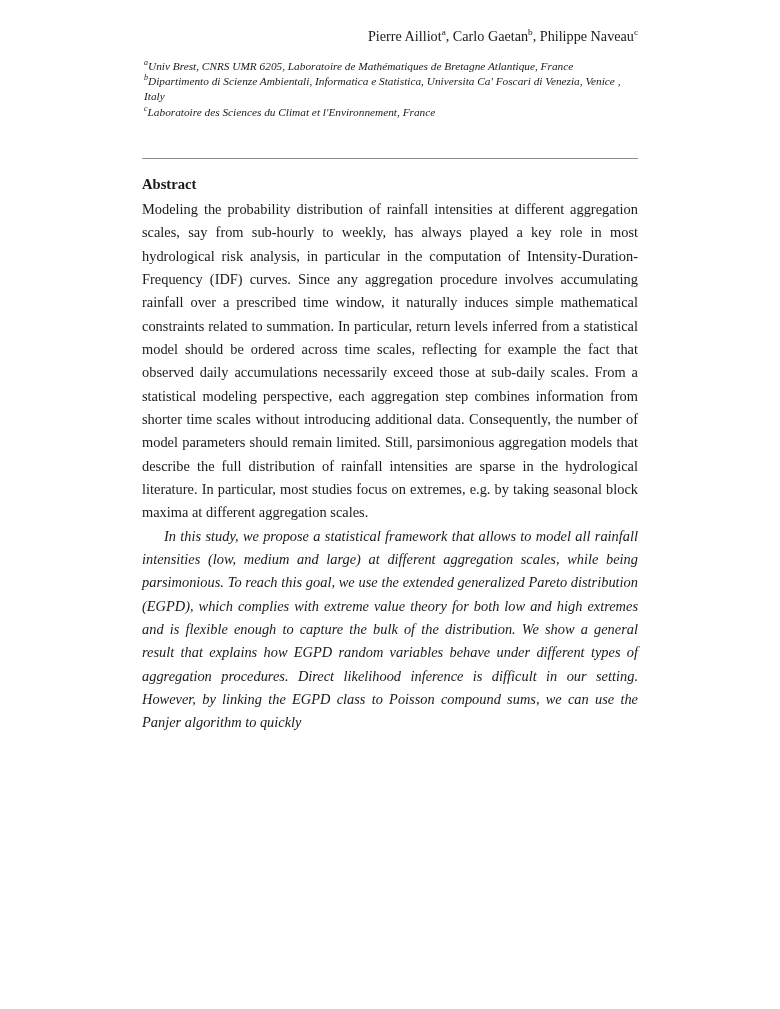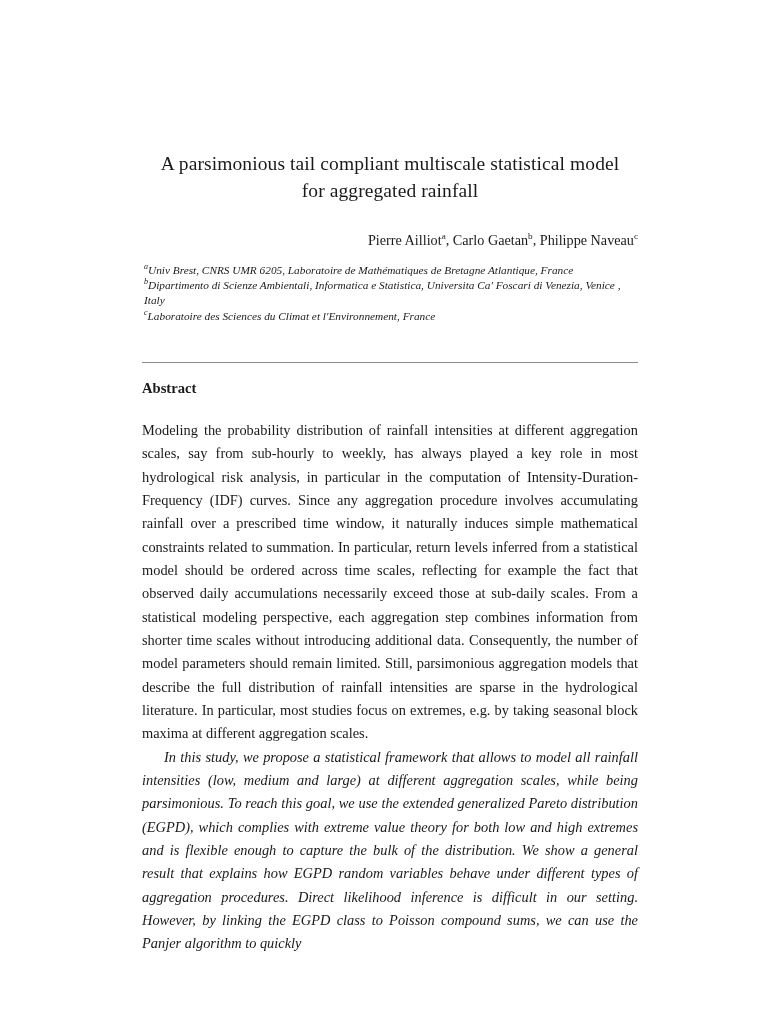--- a/index.html
+++ b/index.html
@@ -74,44 +74,41 @@
     width: 100%;
     height: 0;
   }
   .abstract-heading {
     margin-top: 16px;
     font-size: 14.6px;
     font-weight: bold;
     line-height: 18px;
   }
   .abstract-body {
-    margin-top: 22px;
+    margin-top: 5px;
   }
   .abstract-body p {
     margin: 0;
     font-size: 14.4px;
     line-height: 23.35px;
     text-align: justify;
     text-justify: inter-word;
     hyphens: none;
   }
   .abstract-body p.indented {
     text-indent: 22px;
     font-style: italic;
   }
 </style>
 </head>
 <body>
 
 <div class="page">
   <div class="content">
 
-    <div class="title-block">
-      <h1 class="paper-title">A parsimonious tail compliant multiscale statistical model for aggregated rainfall</h1>
-    </div>
 
     <div class="authors">
       <span>Pierre Ailliot</span><sup>a</sup><span>, </span><span>Carlo Gaetan</span><sup>b</sup><span>, </span><span>Philippe Naveau</span><sup>c</sup>
     </div>
 
     <div class="affiliations">
       <p class="affiliation"><sup>a</sup><span>Univ Brest, CNRS UMR 6205, Laboratoire de Mathématiques de Bretagne Atlantique, France</span></p>
       <p class="affiliation"><sup>b</sup><span>Dipartimento di Scienze Ambientali, Informatica e Statistica, Universita Ca' Foscari di Venezia, Venice , Italy</span></p>
       <p class="affiliation"><sup>c</sup><span>Laboratoire des Sciences du Climat et l'Environnement, France</span></p>
     </div>

